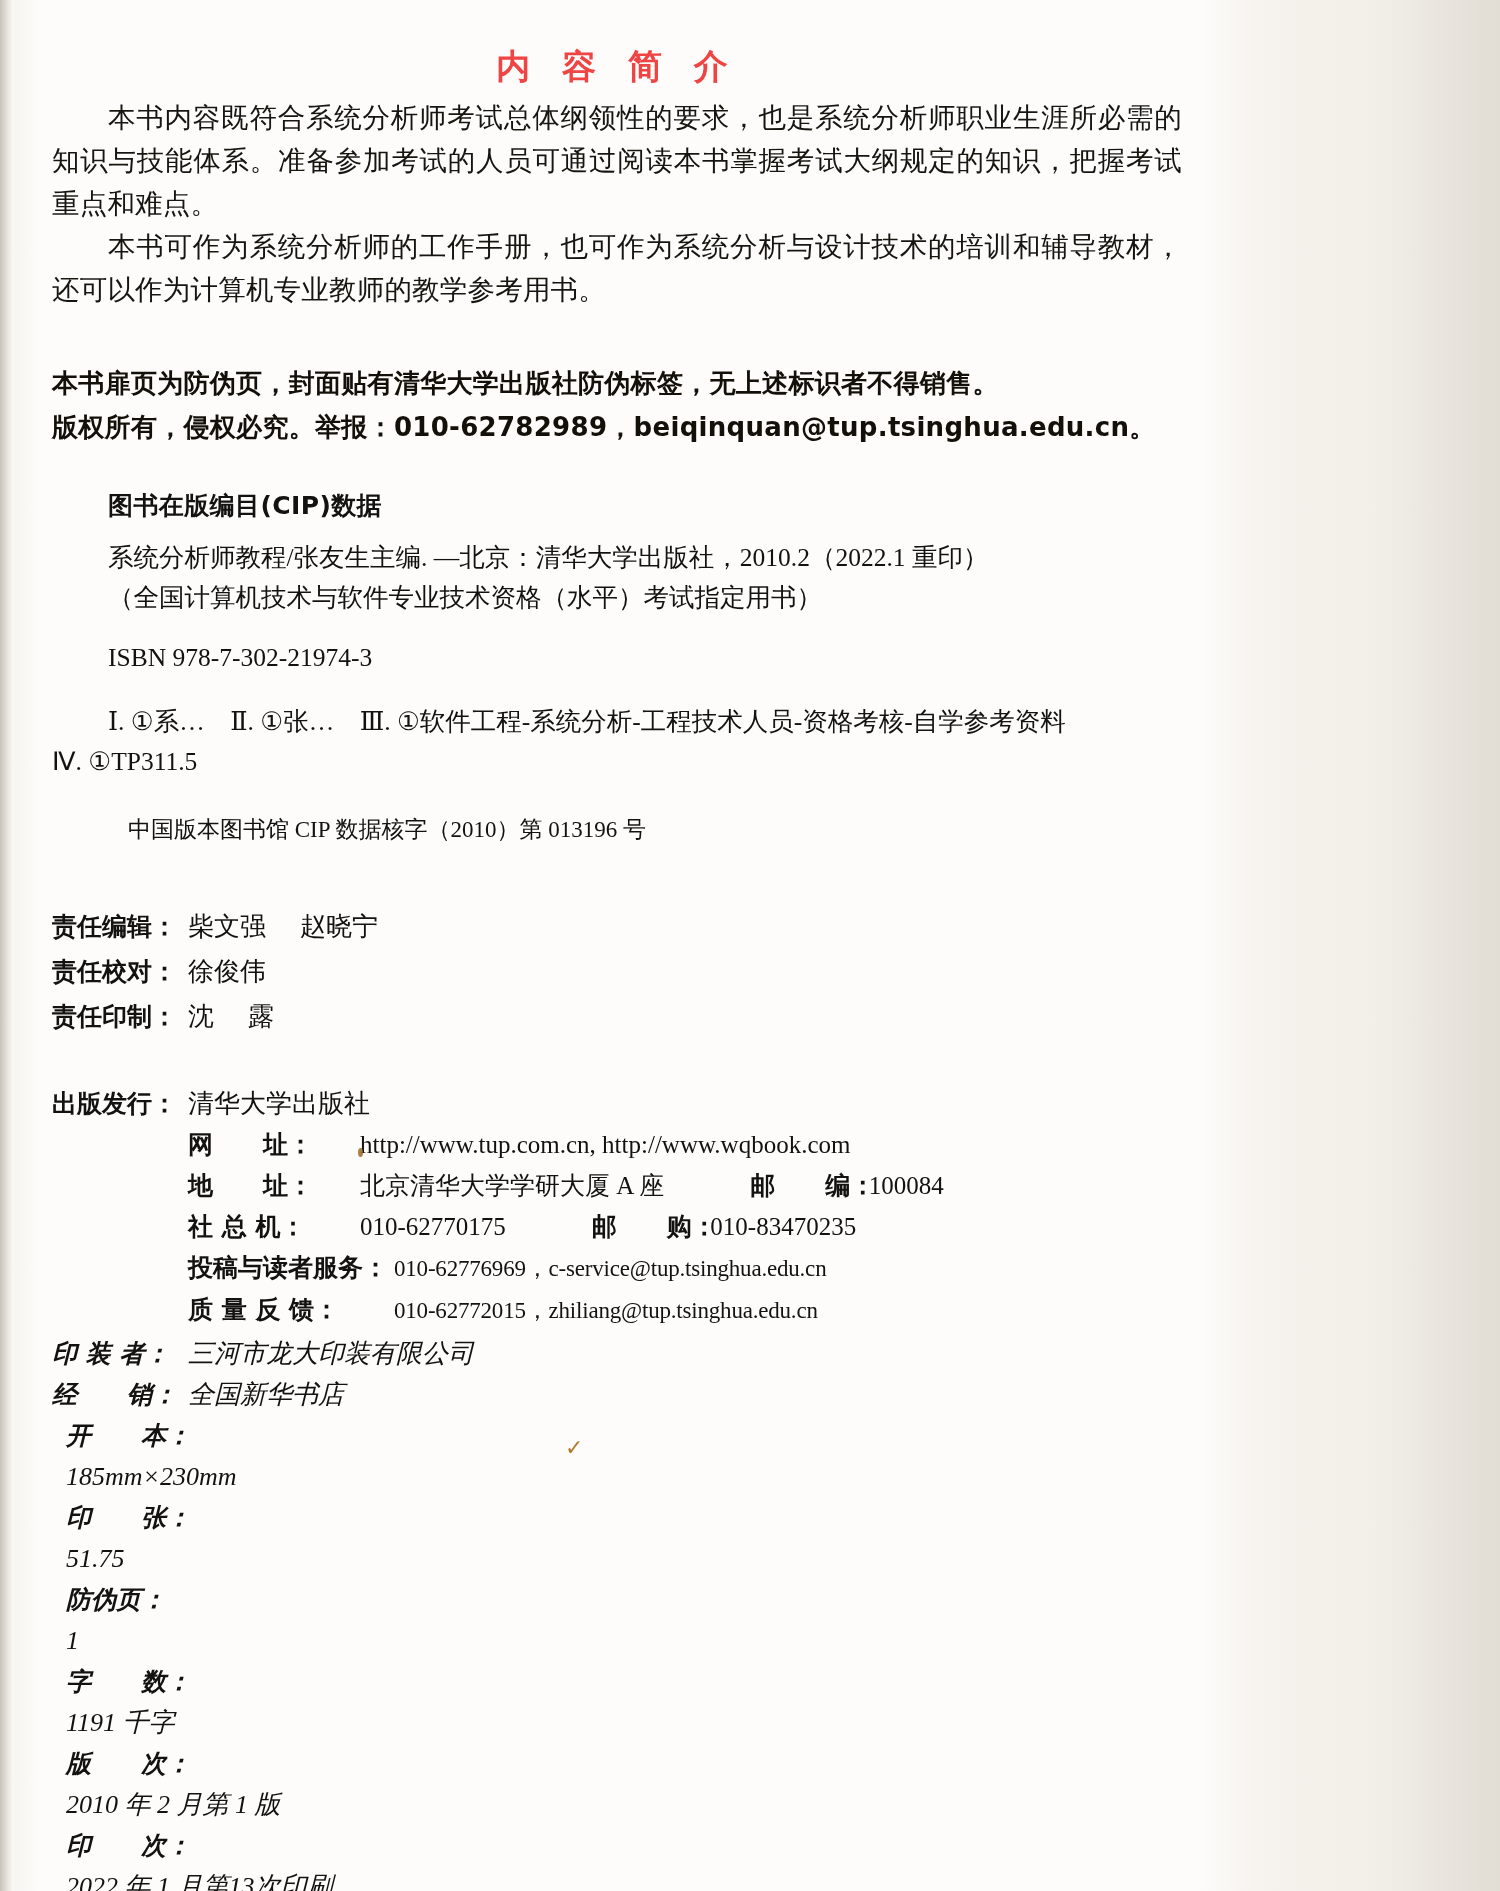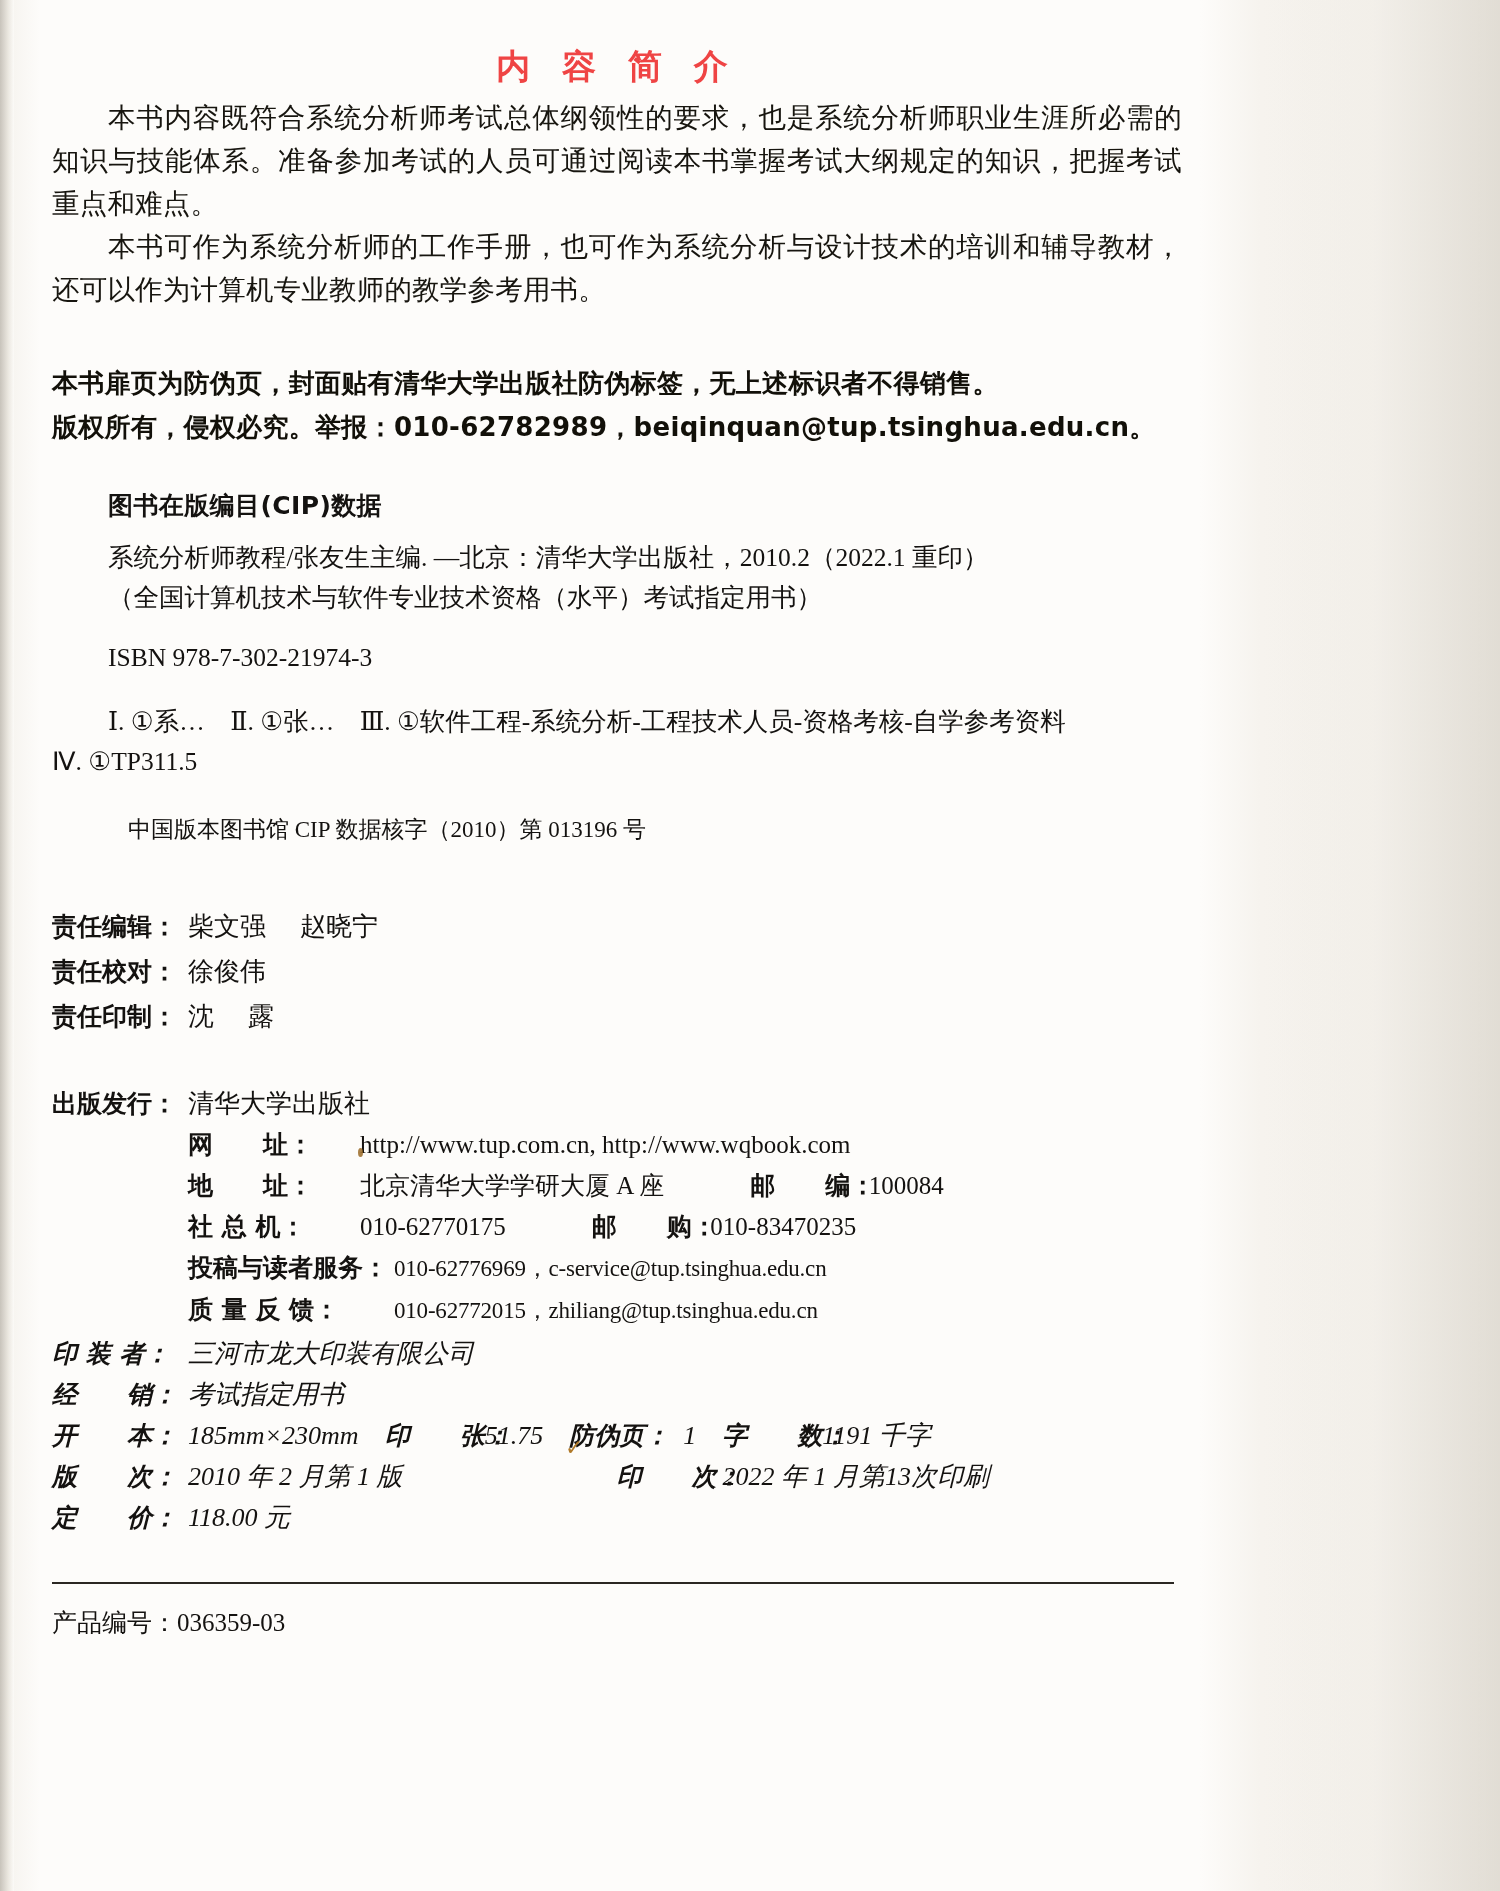--- a/index.html
+++ b/index.html
@@ -169,21 +169,21 @@
   .specs .lbl{
     font-family:"DejaVu Sans","Liberation Sans",sans-serif;
     font-weight:bold;
     font-size:25px;
     display:inline-flex;
     justify-content:space-between;
     width:122px;
   }
   .specs .val{margin-left:14px;}
 
-  .specline{display:flex;align-items:baseline;white-space:nowrap;}
+  .specline{display:flex;align-items:baseline;white-space:nowrap;flex-direction:column;}
   .sgap{display:inline-block;width:26px;}
   .seg-lbl{
     font-family:"DejaVu Sans","Liberation Sans",sans-serif;
     font-weight:bold;
     font-size:25px;
     display:inline-flex;
     justify-content:space-between;
   }
   .w-zhang{width:86px;}
   .w-fang{width:100px;}
@@ -306,21 +306,21 @@
 
   <div class="specs">
 
     <div class="row">
       <span class="lbl">印 装 者：</span>
       <span class="val">三河市龙大印装有限公司</span>
     </div>
 
     <div class="row">
       <span class="lbl">经　　销：</span>
-      <span class="val">考试指定用书</span>
+      <span class="val">全国新华书店</span>
     </div>
 
     <div class="row specline">
       <span class="lbl">开　　本：</span>
       <span class="val">185mm×230mm</span>
       <span class="sgap"></span>
       <span class="seg-lbl w-zhang">印　　张：</span>
       <span class="val">51.75</span>
       <span class="sgap"></span>
       <span class="seg-lbl w-fang">防伪页：</span>

